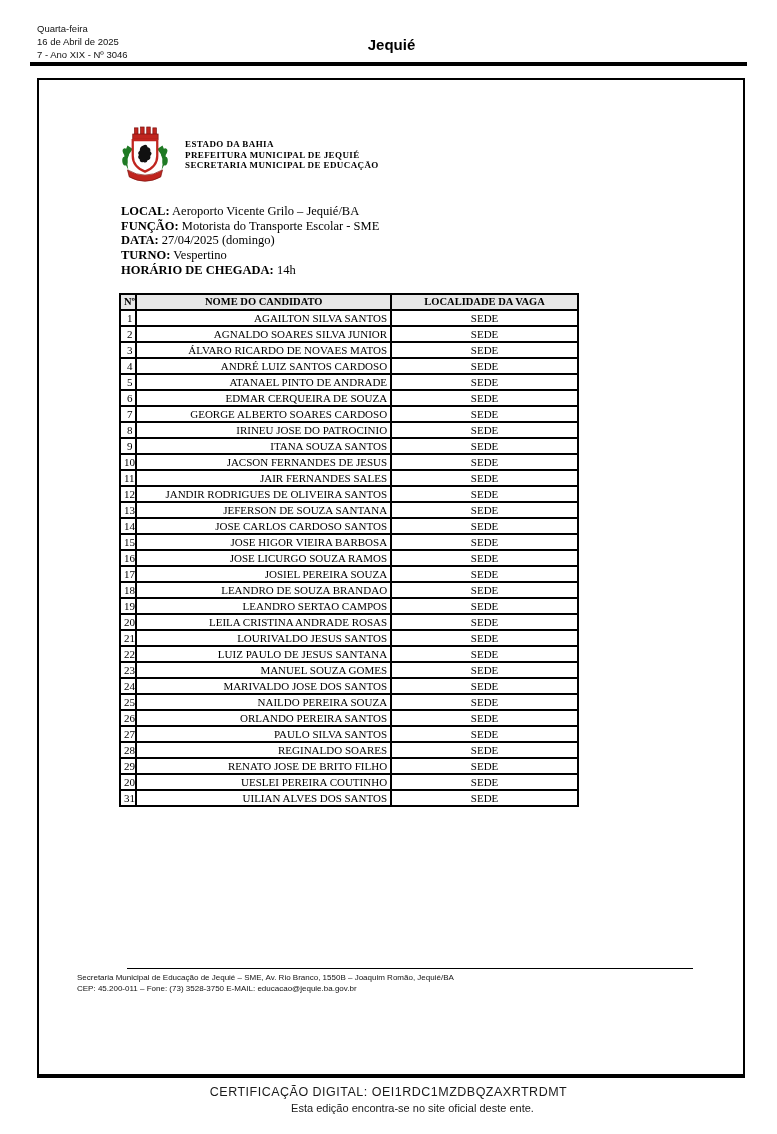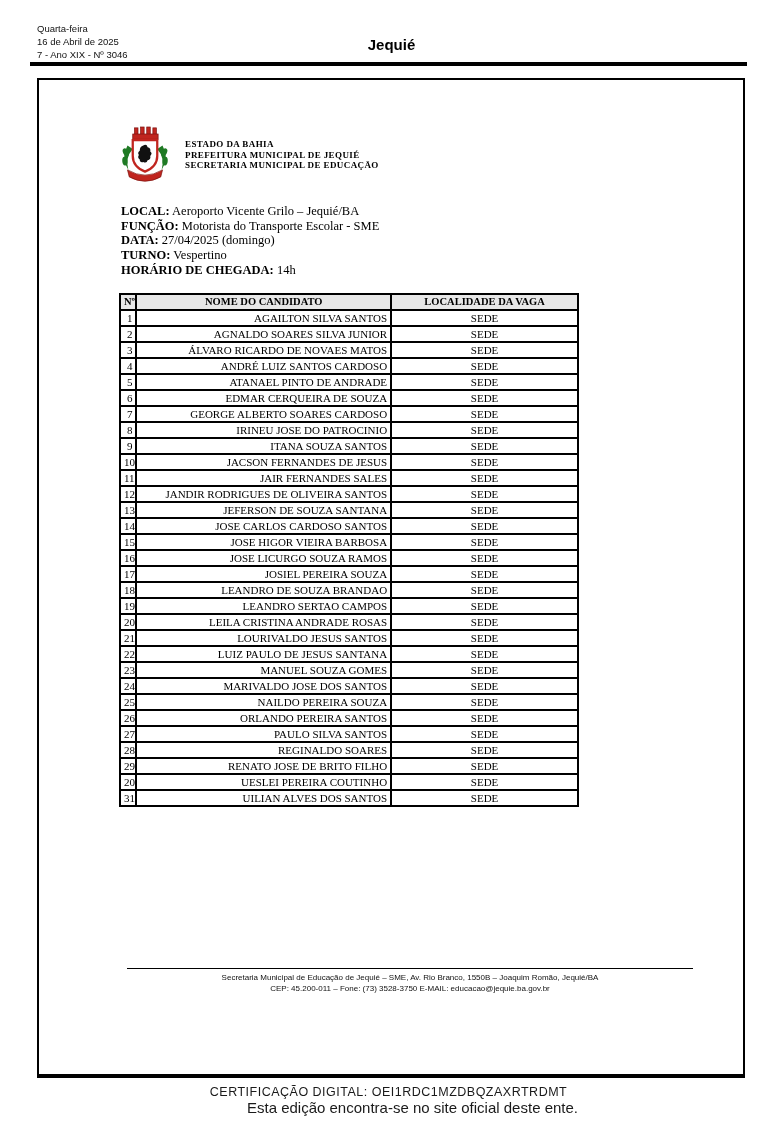--- a/index.html
+++ b/index.html
@@ -65,33 +65,33 @@
   table.cands th { background:#e7e7e7; font-weight:bold; text-align:center; font-size:10.5px; }
   th.col-num, td.col-num { width:16px; }
   th.col-num { text-align:left; }
   td.col-num { text-align:right; padding-right:4px; }
   th.col-name, td.col-name { width:248px; }
   td.col-name { text-align:right; padding-left:4px; }
   th.col-loc, td.col-loc { width:182px;margin-left:28px; }
   td.col-loc { text-align:center; }
 
   
-  .box-footer { position:absolute; left:0; right:0; top:888px; text-align:center;margin-left:38px; }
+  .box-footer { position:absolute; left:0; right:0; top:888px; text-align:left;margin-left:38px; }
   .footer-rule { margin:0 auto 4px auto; width:566px; border-top:1px solid #000; height:0; }
   .footer-text {
     font-family:"Liberation Sans", sans-serif; font-size:8px; line-height:10.5px; color:#111;
   }
 
   
   .certification {
     position:absolute; top:1084px; left:0; right:0; text-align:center;
     font-family:Liberation Sans, sans-serif; color:#1a1a1a;
   }
   .cert-line1 { font-size:12.5px; letter-spacing:0.5px; line-height:16px; }
-  .cert-line2 { font-size:15px; line-height:16px;margin-left:48px; }
+  .cert-line2 { font-size:11px; line-height:16px;margin-left:48px; }
 </style>
 </head>
 <body>
 
 <div class="page">
 
   <div class="masthead">
     <div class="mast-left">
       <div>Quarta-feira</div>
       <div>16 de Abril de 2025</div>

